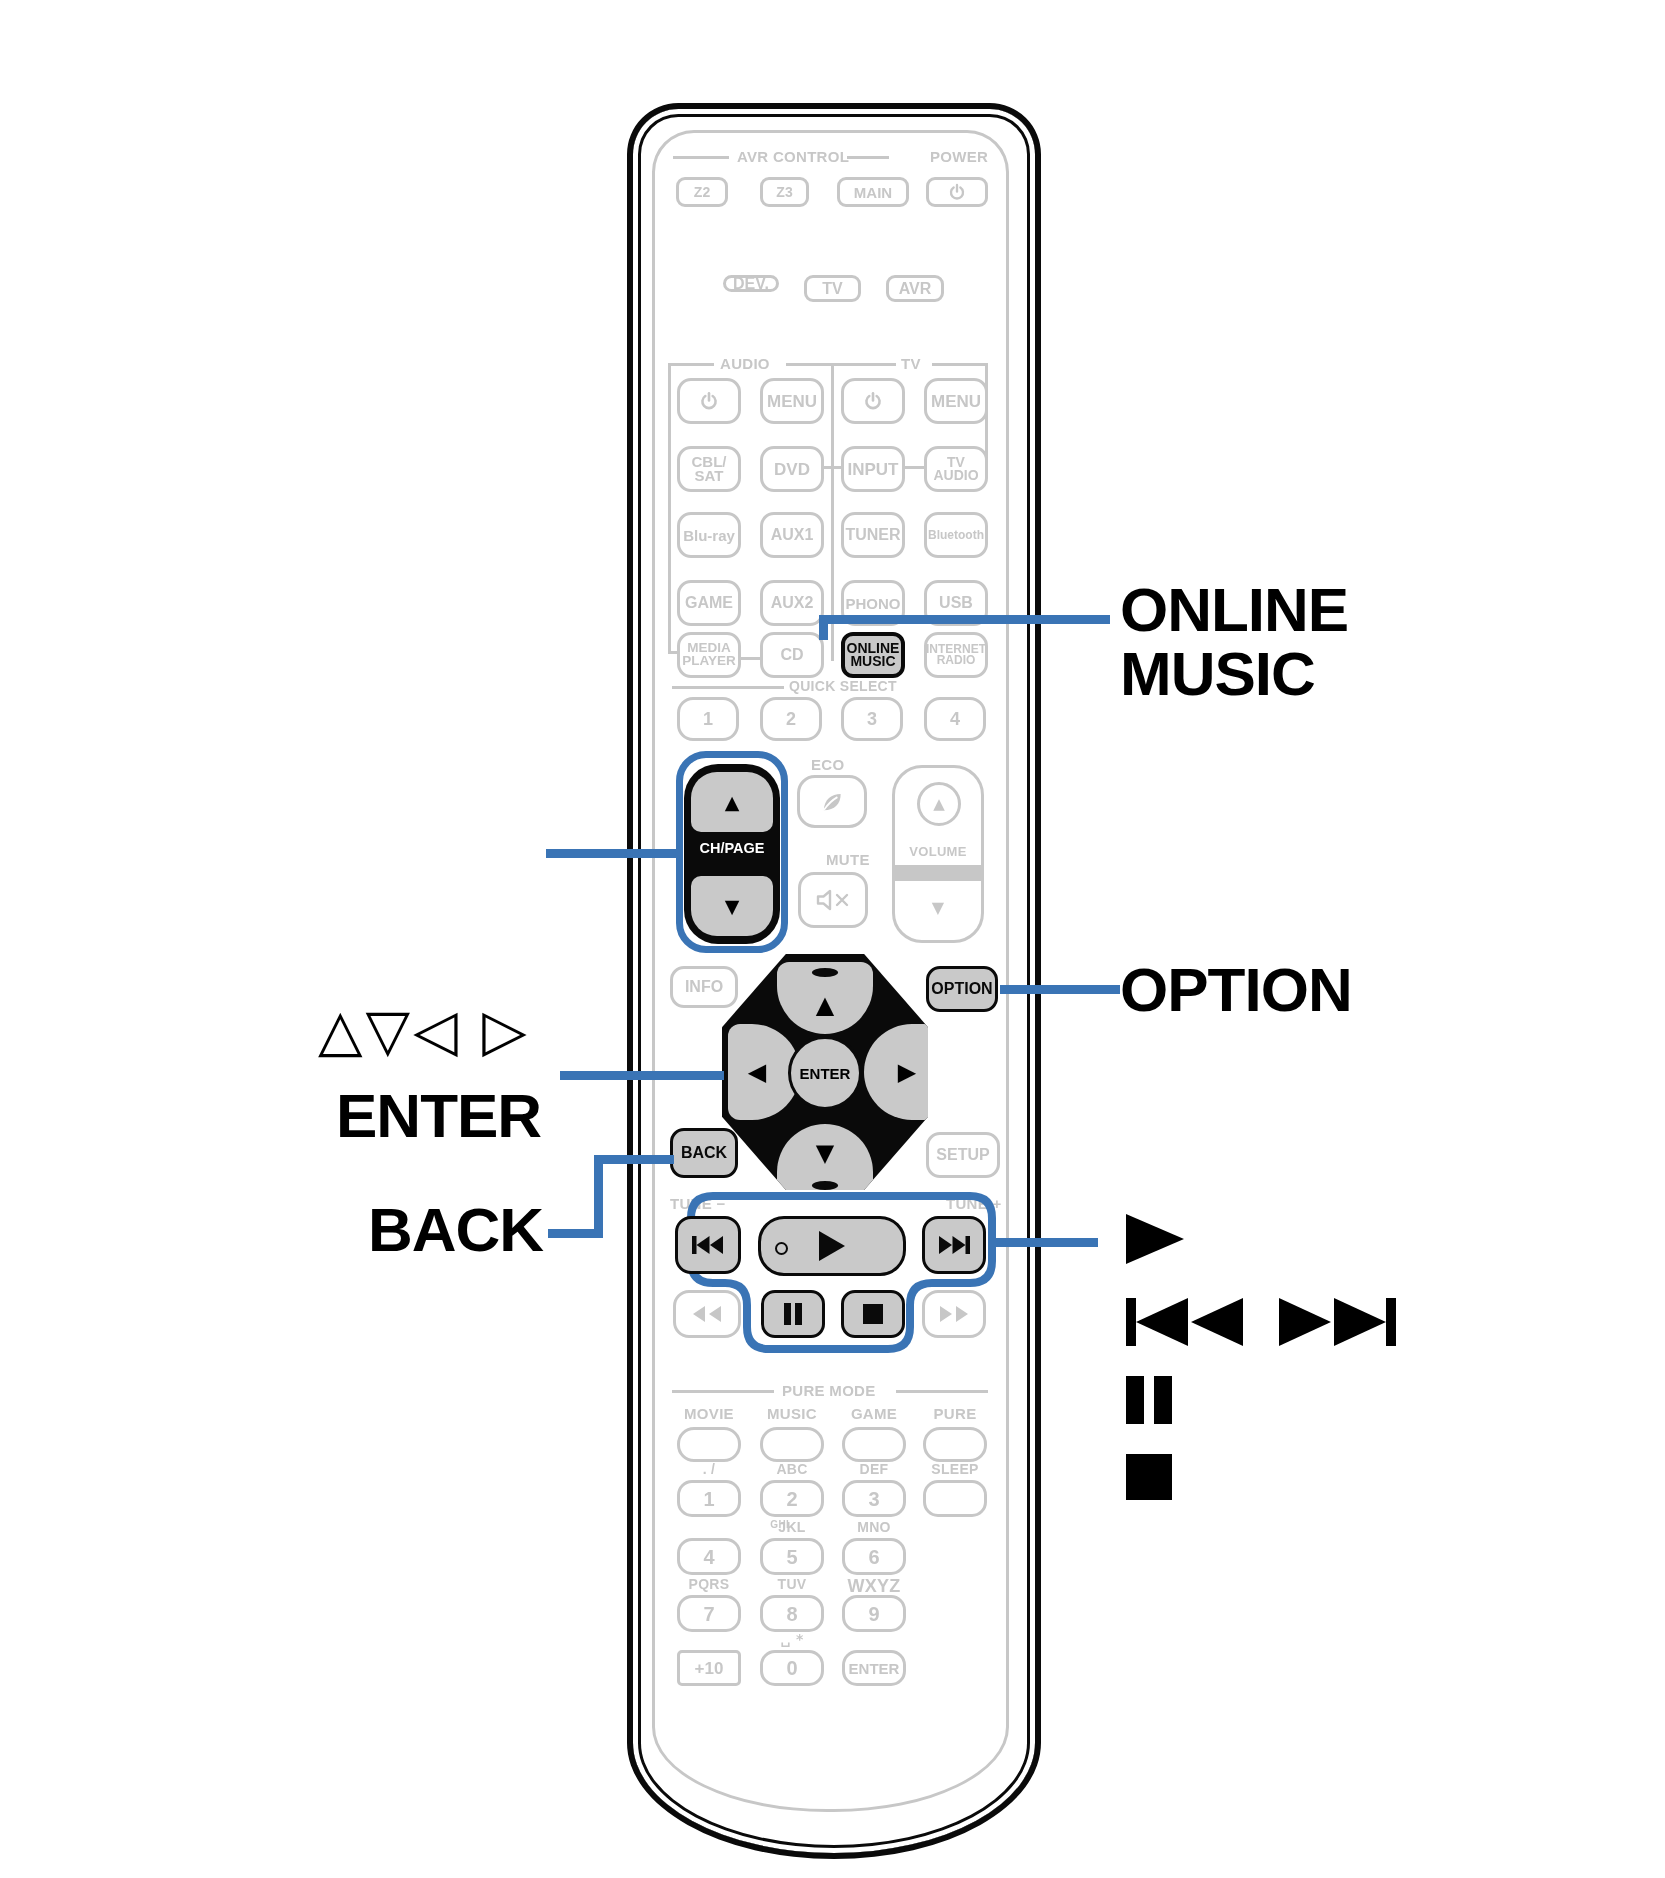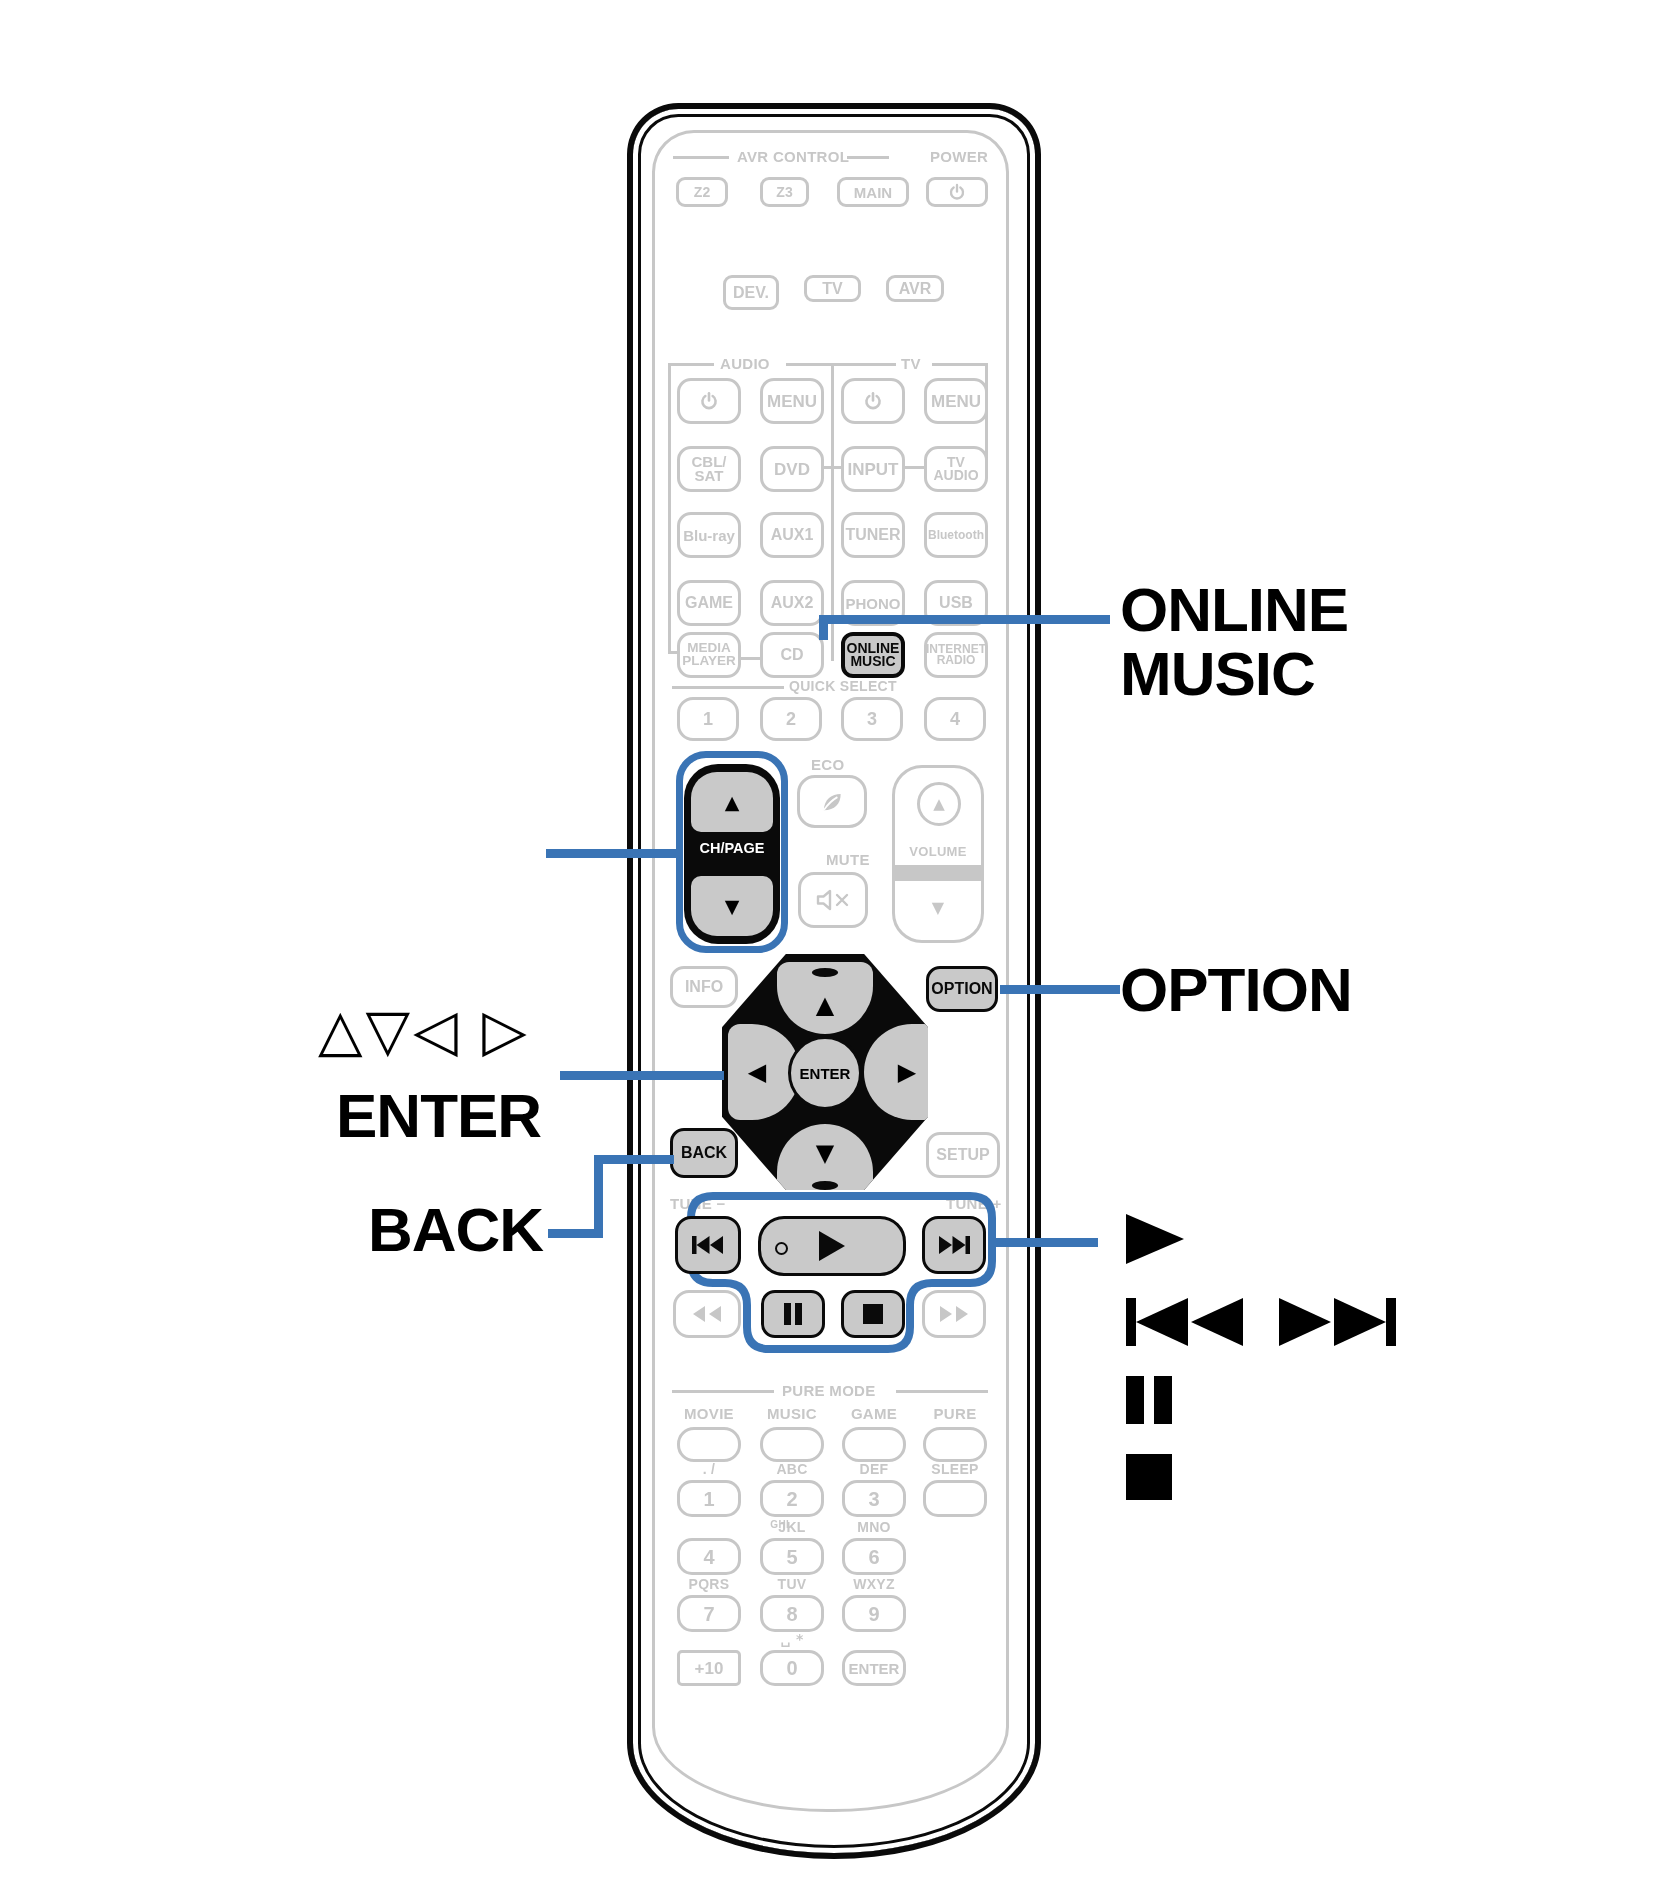--- a/index.html
+++ b/index.html
@@ -92,21 +92,21 @@
   <div class="btn" style="left:837px;top:177px;width:72px;height:30px;border-radius:9px;font-size:15px">MAIN</div>
   <div class="btn" style="left:926px;top:177px;width:62px;height:30px;border-radius:9px">
     <span>
       <svg width="20" height="20" viewBox="0 0 24 24" fill="none" stroke="#c7c7c7" stroke-width="2.8" stroke-linecap="round">
         <path d="M12 3.5v8"></path>
           <path d="M8 6.6a7.2 7.2 0 1 0 8 0"></path>
       </svg>
     </span>
   </div>
 
-  <div class="btn" style="left:723px;top:275px;width:56px;height:35px;border-radius:9px;font-size:16px">DEV.</div>
+  <div class="btn" style="left:723px;top:275px;width:56px;height:17px;border-radius:9px;font-size:16px">DEV.</div>
   <div class="btn" style="left:804px;top:275px;width:57px;height:27px;border-radius:9px;font-size:16px">TV</div>
   <div class="btn" style="left:886px;top:275px;width:58px;height:27px;border-radius:9px;font-size:16px">AVR</div>
 
   <div class="gline" style="left:668px;top:363px;width:46px;height:3px"></div>
   <div class="seclab" style="left:720px;top:356px">AUDIO</div>
   <div class="gline" style="left:786px;top:363px;width:45px;height:3px"></div>
   <div class="gline" style="left:831px;top:363px;width:3px;height:298px"></div>
   <div class="gline" style="left:668px;top:363px;width:3px;height:290px"></div>
   <div class="gline" style="left:668px;top:651px;width:11px;height:3px"></div>
   <div class="gline" style="left:834px;top:363px;width:62px;height:3px"></div>
@@ -331,21 +331,21 @@
 
   <div class="seclab" style="left:709px;top:1520px;width:80px;text-align:right;font-size:10px">GHI</div>
   <div class="seclab" style="left:752px;top:1520px;width:80px;text-align:center;font-size:14px">JKL</div>
   <div class="seclab" style="left:834px;top:1520px;width:80px;text-align:center;font-size:14px">MNO</div>
   <div class="btn" style="left:677px;top:1538px;width:64px;height:37px;border-radius:15px;font-size:20px">4</div>
   <div class="btn" style="left:760px;top:1538px;width:64px;height:37px;border-radius:15px;font-size:20px">5</div>
   <div class="btn" style="left:842px;top:1538px;width:64px;height:37px;border-radius:15px;font-size:20px">6</div>
 
   <div class="seclab" style="left:669px;top:1577px;width:80px;text-align:center;font-size:14px">PQRS</div>
   <div class="seclab" style="left:752px;top:1577px;width:80px;text-align:center;font-size:14px">TUV</div>
-  <div class="seclab" style="left:834px;top:1577px;width:80px;text-align:center;font-size:14px">WXYZ</div>
+  <div class="seclab" style="left:834px;top:1577px;width:80px;text-align:center;font-size:18px">WXYZ</div>
   <div class="btn" style="left:677px;top:1595px;width:64px;height:37px;border-radius:15px;font-size:20px">7</div>
   <div class="btn" style="left:760px;top:1595px;width:64px;height:37px;border-radius:15px;font-size:20px">8</div>
   <div class="btn" style="left:842px;top:1595px;width:64px;height:37px;border-radius:15px;font-size:20px">9</div>
 
   <div class="seclab glyph" style="left:752px;top:1632px;width:80px;text-align:center;font-size:14px">␣ *</div>
   <div class="btn" style="left:677px;top:1650px;width:64px;height:36px;border-radius:5px;font-size:17px">+10</div>
   <div class="btn" style="left:760px;top:1650px;width:64px;height:36px;border-radius:15px;font-size:20px">0</div>
   <div class="btn" style="left:842px;top:1650px;width:64px;height:36px;border-radius:15px;font-size:15px">ENTER</div>
 
   <div class="bline" style="left:819px;top:618px;width:9px;height:22px"></div>

